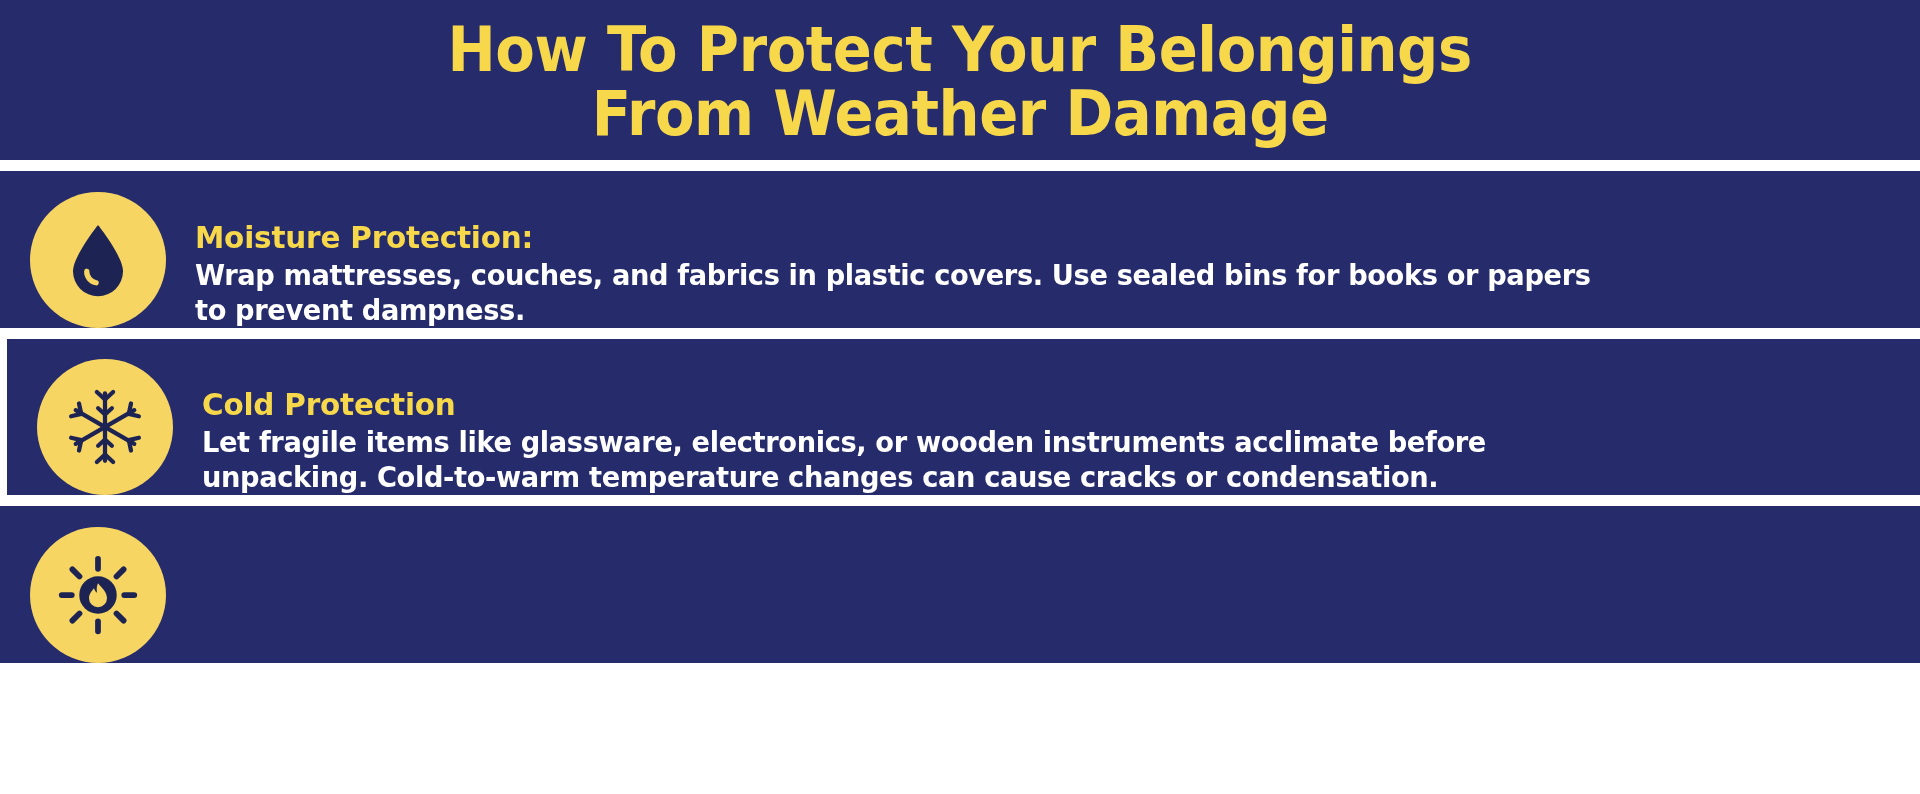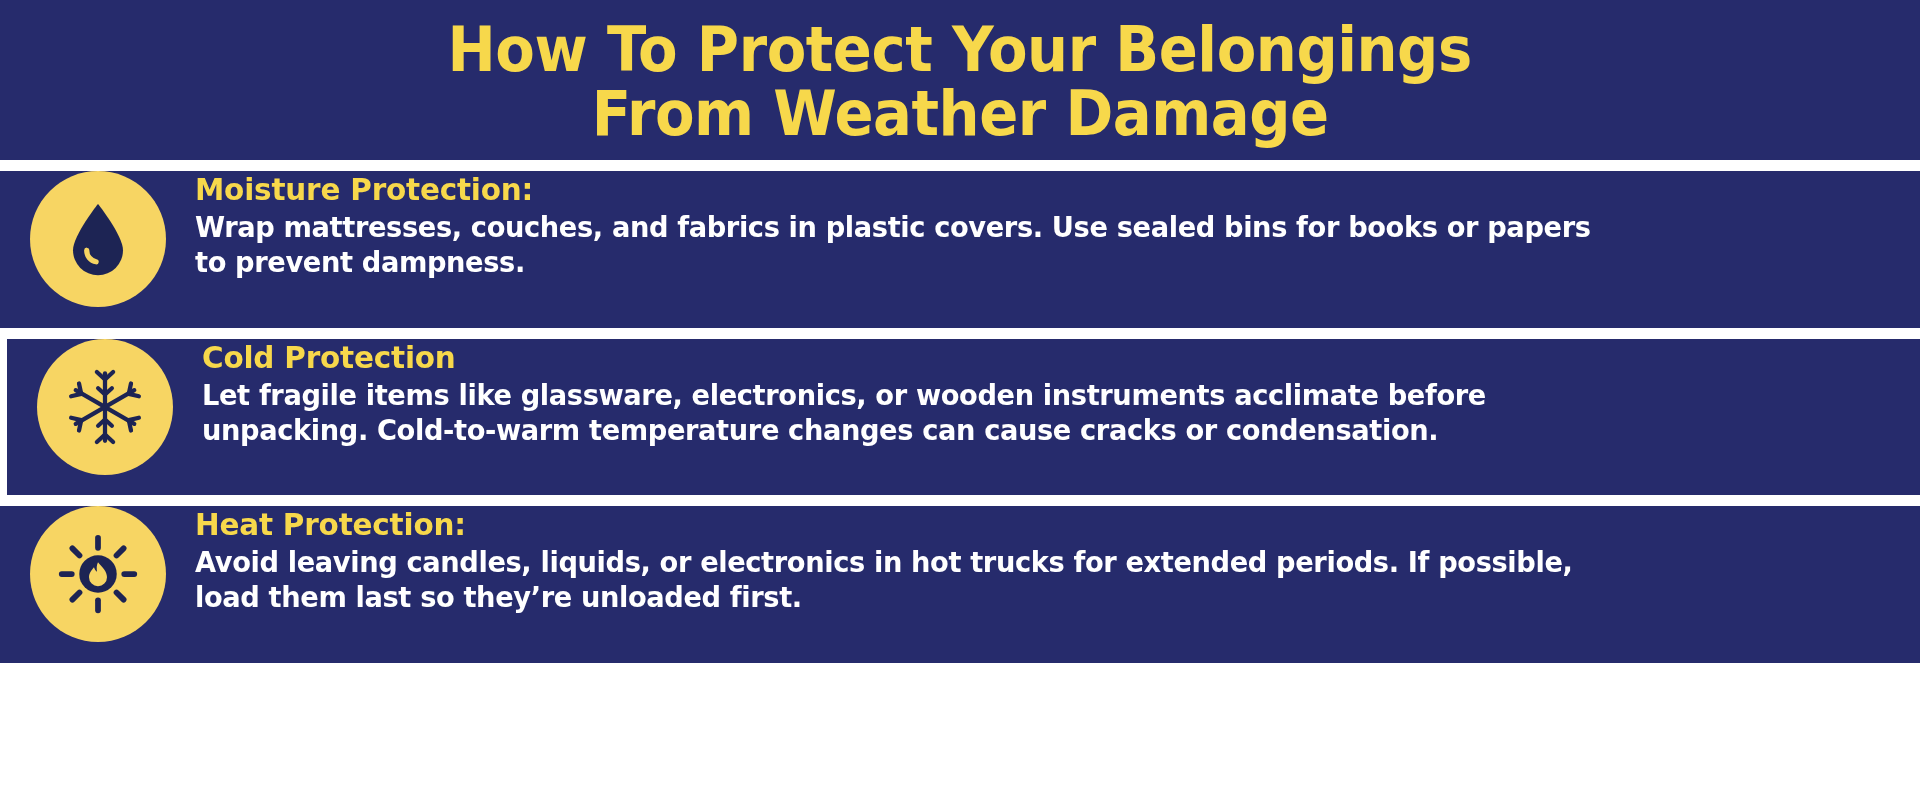--- a/index.html
+++ b/index.html
@@ -55,21 +55,21 @@
   .sep-bottom {
     background: #ffffff;
     flex: 1 1 auto;
     min-height: 8px;
   }
 
   
   .row {
     background: #262b6c;
     display: flex;
-    align-items: flex-start;
+    align-items: flex-end;
     flex: none;
     box-sizing: border-box;
   }
   .row-moisture { height: 157px; }
   .row-cold     { height: 156px; margin-left: 7px; }
   .row-heat     { height: 157px; }
 
   .icon-wrap {
     flex: none;
     width: 195px;
@@ -215,24 +215,17 @@
               <line x1="46.8" y1="46.8" x2="52.5" y2="52.5"></line>
               <line x1="11.5" y1="52.5" x2="17.2" y2="46.8"></line>
               <line x1="46.8" y1="17.2" x2="52.5" y2="11.5"></line>
             </g>
             <circle cx="32" cy="32" r="15" fill="#1d2454"></circle>
             <path d="M32 22.5 c3.6 4.2 7.2 7.4 7.2 12 a7.2 7.2 0 0 1 -14.4 0 c0 -3.4 2.2 -5.6 4 -8 c0.5 1.8 1.4 2.9 2.4 3.6 c-0.4 -2.8 -0.4 -5.2 0.8 -7.6 Z" fill="#f7d563"></path>
           </svg>
         </span>
       </div>
     </div>
-    <div class="text-wrap">
-      <div class="row-heading">Heat Protection:</div>
-      <div class="row-body">
-        <span class="bodyline">Avoid leaving candles, liquids, or electronics in hot trucks for extended periods. If possible,</span>
-        <span class="bodyline">load them last so they’re unloaded first.</span>
-      </div>
-    </div>
   </div>
 
   <div class="sep-bottom"></div>
 
 </div>
 
 </body></html>

